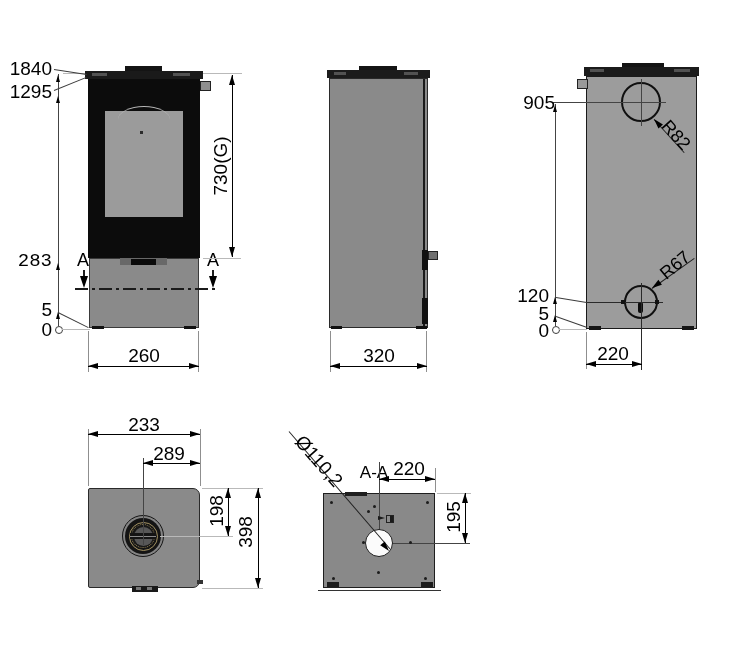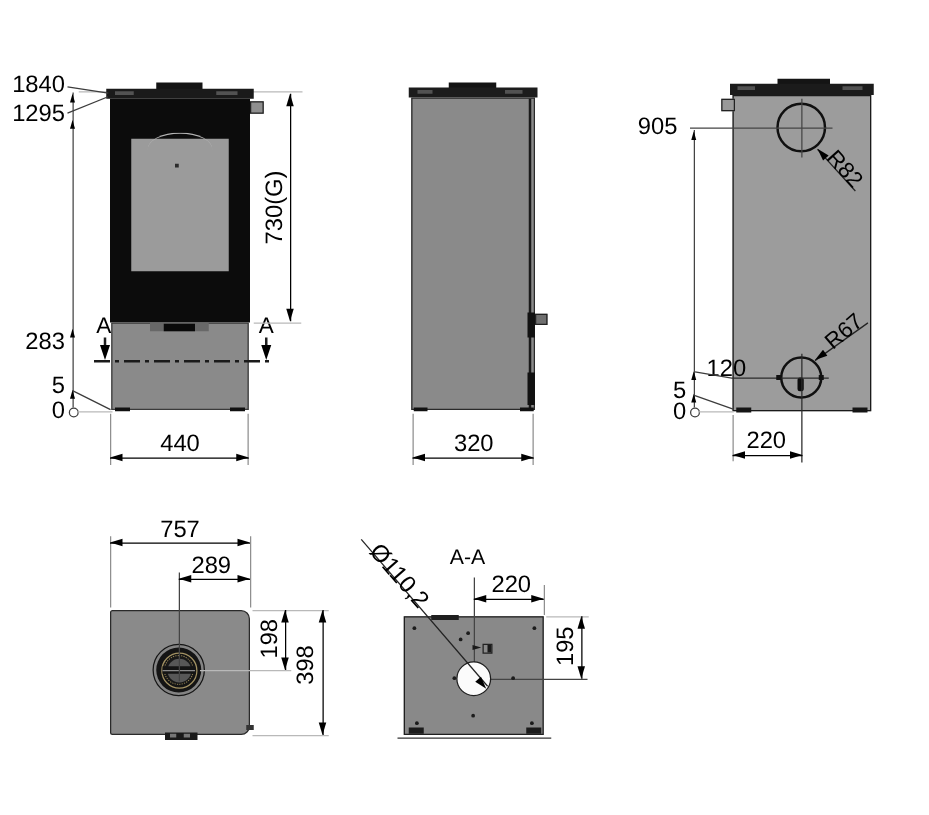--- a/index.html
+++ b/index.html
@@ -62,42 +62,42 @@
     <div class="abs" style="left:184px;top:326px;width:12px;height:3px;background:#111;"></div>
 
     <div class="vl mid" style="left:58px;top:74px;height:252px;"></div>
     <div class="tk" style="left:55.5px;top:75px;"></div>
     <div class="tk" style="left:55.5px;top:96px;"></div>
     <div class="tk" style="left:55.5px;top:263px;"></div>
     <div class="tk" style="left:55.5px;top:312px;"></div>
     <div class="datum" style="left:54.5px;top:325.5px;"></div>
     <div class="t tr" style="left:52px;top:68px;">1840</div>
     <div class="t tr" style="left:52px;top:91px;">1295</div>
-    <div class="t tr" style="left:52px;top:274px;">283</div>
+    <div class="t tr" style="left:52px;top:261px;font-family:Liberation Mono, monospace;">283</div>
     <div class="t tr" style="left:52px;top:309px;">5</div>
     <div class="t tr" style="left:52px;top:329px;">0</div>
     <div class="lead" style="left:54px;top:69px;width:33px;transform:rotate(8.6deg);"></div>
     <div class="lead" style="left:54px;top:90px;width:35px;transform:rotate(-22deg);"></div>
     <div class="lead" style="left:58px;top:312px;width:34px;transform:rotate(26.5deg);"></div>
     <div class="hl light" style="left:62px;top:329px;width:28px;"></div>
 
     <div class="t t18" style="left:83px;top:260px;">A</div>
     <div class="t t18" style="left:213px;top:260px;">A</div>
     <div class="vl" style="left:83px;top:270px;height:11px;width:2px;"></div>
     <div class="vl" style="left:212px;top:270px;height:11px;width:2px;"></div>
     <div class="ar aDbig" style="left:80px;top:276px;"></div>
     <div class="ar aDbig" style="left:209px;top:276px;"></div>
     <div class="dashdot" style="left:75px;top:288px;width:142px;"></div>
 
     <div class="vl ext" style="left:88px;top:331px;height:41px;"></div>
     <div class="vl ext" style="left:198px;top:331px;height:41px;"></div>
     <div class="hl dim" style="left:88px;top:366px;width:111px;"></div>
     <div class="ar aL" style="left:88px;top:363px;"></div>
     <div class="ar aR" style="left:189px;top:363px;"></div>
-    <div class="t" style="left:144px;top:355px;">440</div>
+    <div class="t" style="left:144px;top:355px;">260</div>
 
     <div class="vl dim" style="left:232px;top:75px;height:182px;"></div>
     <div class="ar aU" style="left:229px;top:75px;"></div>
     <div class="ar aD" style="left:229px;top:247px;"></div>
     <div class="hl light" style="left:203px;top:258px;width:38px;"></div>
     <div class="t t90" style="left:220px;top:166px;">730(G)</div>
   </div>
 
   <div class="abs" style="left:0;top:0;width:0;height:0;">
     <div class="abs" style="left:359px;top:66px;width:38px;height:5px;background:#141414;"></div>
@@ -145,22 +145,22 @@
     <div class="ar aRot" style="left:642px;top:285px;transform:rotate(144.5deg);"></div>
     <div class="t t18" style="left:675px;top:265px;transform:translate(-50%,-50%) rotate(-40deg);">R67</div>
     <div class="abs" style="left:589px;top:326px;width:12px;height:4px;background:#151515;"></div>
     <div class="abs" style="left:682px;top:326px;width:12px;height:4px;background:#151515;"></div>
 
     <div class="vl mid" style="left:555px;top:104px;height:222px;"></div>
     <div class="tk" style="left:552.5px;top:105px;"></div>
     <div class="tk" style="left:552.5px;top:297px;"></div>
     <div class="tk" style="left:552.5px;top:315px;"></div>
     <div class="datum" style="left:551.5px;top:325.5px;"></div>
-    <div class="t tr" style="left:542px;top:102px;">905</div>
-    <div class="t tr" style="left:549px;top:295px;margin-left:48px;">120</div>
+    <div class="t tr" style="left:555px;top:102px;">905</div>
+    <div class="t tr" style="left:549px;top:295px;">120</div>
     <div class="t tr" style="left:549px;top:313px;">5</div>
     <div class="t tr" style="left:549px;top:330px;">0</div>
     <div class="lead" style="left:556px;top:297px;width:31px;transform:rotate(9.5deg);"></div>
     <div class="lead" style="left:556px;top:316px;width:33px;transform:rotate(19.5deg);"></div>
     <div class="hl light" style="left:559px;top:329px;width:28px;"></div>
 
     <div class="vl ext" style="left:586px;top:332px;height:37px;"></div>
     <div class="hl dim" style="left:586px;top:364px;width:56px;"></div>
     <div class="ar aL" style="left:586px;top:361px;"></div>
     <div class="ar aR" style="left:632px;top:361px;"></div>
@@ -180,21 +180,21 @@
     <div class="abs" style="left:132px;top:586px;width:26px;height:6px;background:#1a1a1a;"></div>
     <div class="abs" style="left:136px;top:587px;width:5px;height:3px;background:#777;"></div>
     <div class="abs" style="left:147px;top:587px;width:5px;height:3px;background:#777;"></div>
     <div class="abs" style="left:197px;top:580px;width:6px;height:4px;background:#333;"></div>
 
     <div class="vl ext" style="left:88px;top:429px;height:57px;"></div>
     <div class="vl ext" style="left:200px;top:429px;height:57px;"></div>
     <div class="hl dim" style="left:88px;top:434px;width:112px;"></div>
     <div class="ar aL" style="left:88px;top:431px;"></div>
     <div class="ar aR" style="left:190px;top:431px;"></div>
-    <div class="t" style="left:144px;top:424px;">757</div>
+    <div class="t" style="left:144px;top:424px;">233</div>
 
     <div class="vl mid" style="left:143px;top:458px;height:87px;"></div>
     <div class="hl dim" style="left:143px;top:463px;width:57px;"></div>
     <div class="ar aL" style="left:143px;top:460px;"></div>
     <div class="ar aR" style="left:190px;top:460px;"></div>
     <div class="t" style="left:169px;top:453px;">289</div>
 
     <div class="hl light" style="left:202px;top:488px;width:61px;"></div>
     <div class="hl light" style="left:160px;top:536px;width:73px;"></div>
     <div class="hl light" style="left:202px;top:588px;width:61px;"></div>
@@ -203,21 +203,21 @@
     <div class="ar aD" style="left:225px;top:526px;"></div>
     <div class="t t90" style="left:216px;top:511px;">198</div>
 
     <div class="vl dim" style="left:258px;top:488px;height:100px;"></div>
     <div class="ar aU" style="left:255px;top:488px;"></div>
     <div class="ar aD" style="left:255px;top:578px;"></div>
     <div class="t t90" style="left:245px;top:532px;">398</div>
   </div>
 
   <div class="abs" style="left:0;top:0;width:0;height:0;">
-    <div class="t t17" style="left:374px;top:446px;">A-A</div>
+    <div class="t t17" style="left:374px;top:472px;">A-A</div>
     <div class="abs" style="left:323px;top:493px;width:112px;height:95px;background:#898989;border:1.5px solid #1f1f1f;box-sizing:border-box;"></div>
     <div class="abs" style="left:345px;top:492px;width:22px;height:4px;background:#1f1f1f;"></div>
     <div class="hl" style="left:318px;top:590px;width:123px;background:#333;"></div>
     <div class="abs" style="left:327px;top:582px;width:12px;height:5px;background:#1c1c1c;"></div>
     <div class="abs" style="left:421px;top:582px;width:12px;height:5px;background:#1c1c1c;"></div>
 
     <div class="vl mid" style="left:379px;top:462px;height:89px;"></div>
     <div class="hl mid" style="left:379px;top:543px;width:91px;"></div>
     <div class="circ" style="left:365px;top:529px;width:28px;height:28px;background:#fbfbfb;border:1.5px solid #1f1f1f;box-sizing:border-box;"></div>
 

